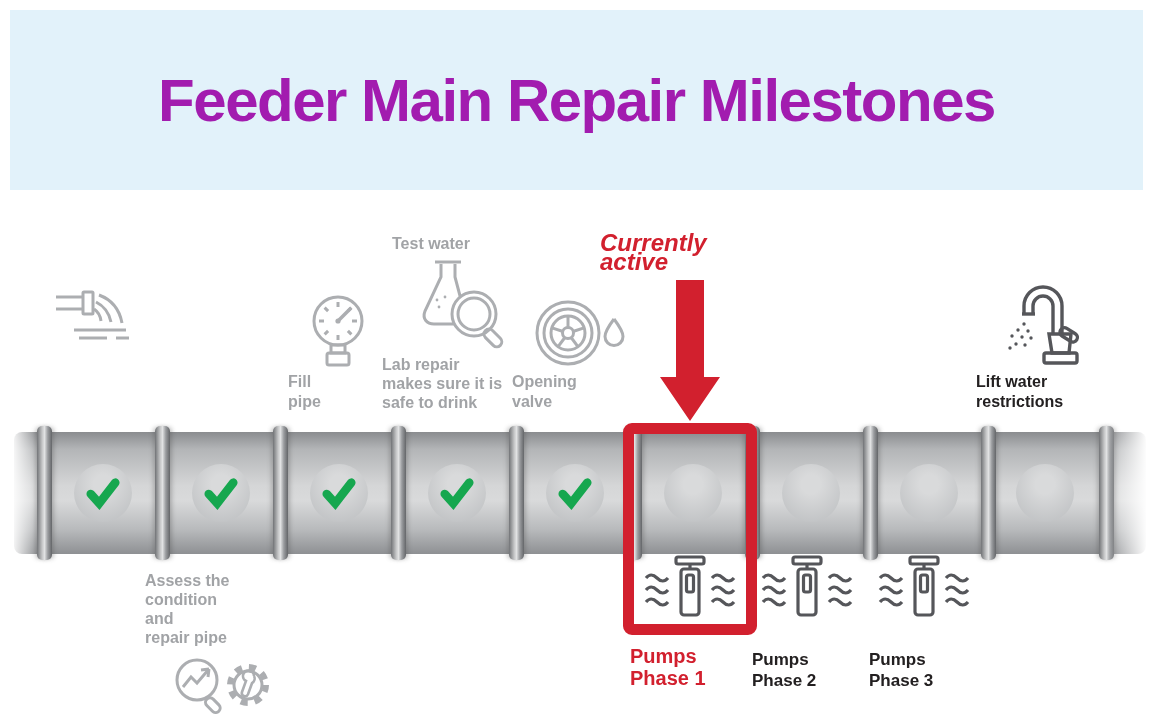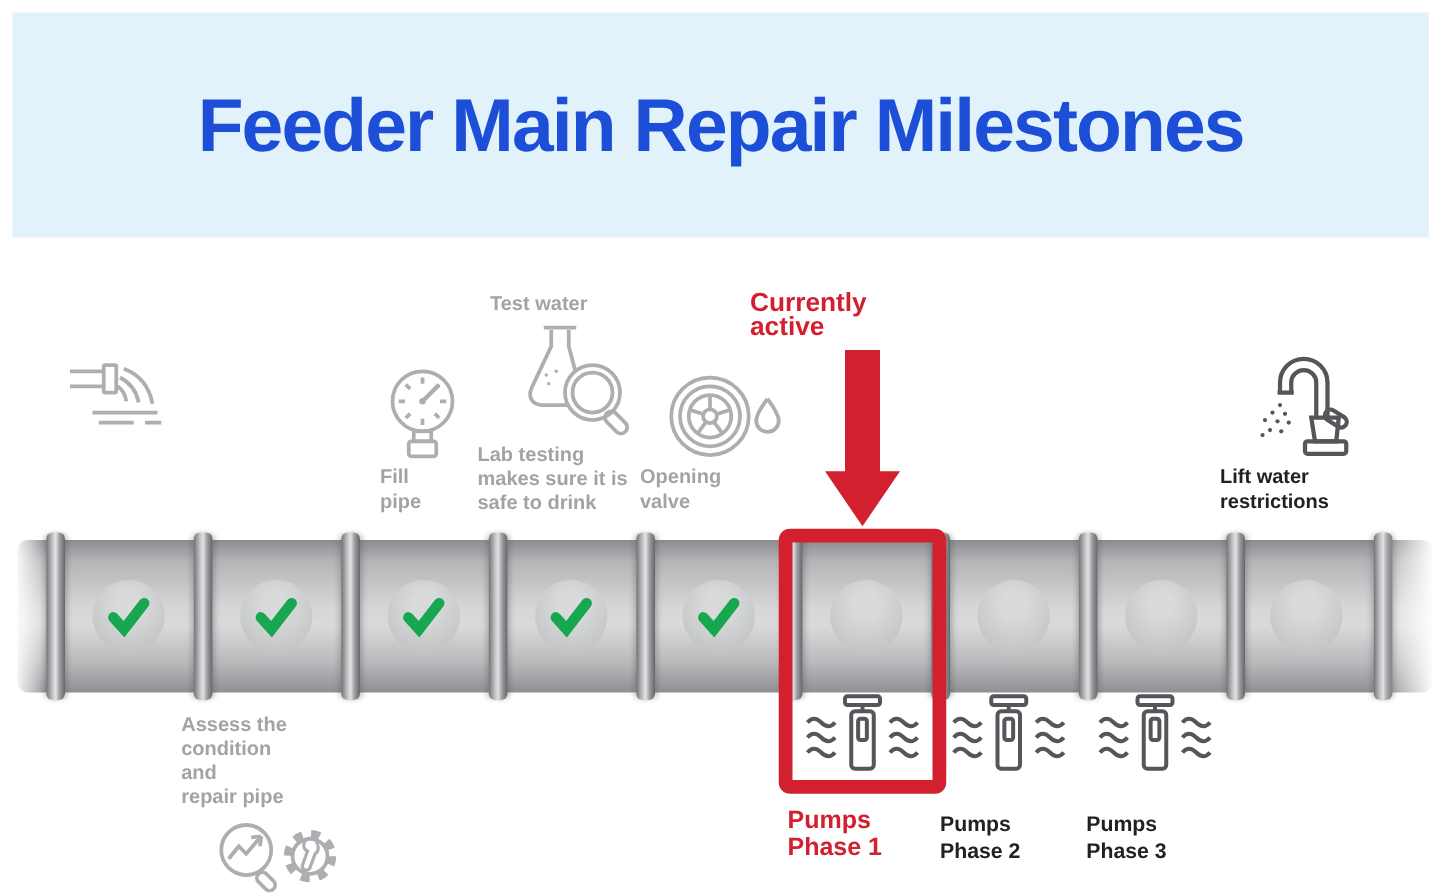--- a/index.html
+++ b/index.html
@@ -2,21 +2,21 @@
 <html><head>
 <meta charset="utf-8">
 <style>
   html,body{margin:0;padding:0;background:#fff;}
   .canvas{position:relative;width:1153px;height:717px;background:#fff;overflow:hidden;
           font-family:"Liberation Sans",sans-serif;}
 
   
   .banner{position:absolute;left:10px;top:10px;width:1133px;height:180px;background:#e2f2fa;
           display:flex;align-items:center;justify-content:center;}
-  .title{font-size:60px;font-weight:bold;color:#1d4ed8;letter-spacing:-1.5px;}
+  .title{font-size:60px;font-weight:bold;color:#a21caf;letter-spacing:-1.5px;}
 
   
   .pipe{position:absolute;left:14px;top:432px;width:1132px;height:122px;border-radius:8px;z-index:1;
         background:linear-gradient(to bottom,#8a8c8f 0%,#b3b5b7 14%,#d5d6d7 44%,#d9dadb 56%,#b8babc 80%,#8e9093 100%);}
   .joint{position:absolute;top:426px;width:15px;height:134px;border-radius:5px;z-index:2;
          background:linear-gradient(to right,#717376,#c6c7c8 35%,#e1e2e3 50%,#9a9c9f 72%,#646669);
          box-shadow:3px 0 4px -1px rgba(80,80,80,.35),-3px 0 4px -1px rgba(80,80,80,.3);}
   .seg-circle{position:absolute;top:464px;width:58px;height:58px;border-radius:50%;z-index:3;
          background:radial-gradient(circle at 50% 35%,#d9dadb 20%,#c0c2c4 85%);
          display:flex;align-items:center;justify-content:center;}
@@ -30,21 +30,21 @@
   .arrow{position:absolute;left:656px;top:280px;z-index:5;}
 
   
   .lbl{position:absolute;white-space:pre-line;text-align:left;font-weight:bold;z-index:5;}
   .gray{color:#a1a3a6;}
   .dark{color:#232021;}
   .red{color:#d2202e;}
   .s16{font-size:16px;line-height:20px;}
   .s16t{font-size:16px;line-height:19px;}
   .s17{font-size:17px;line-height:21px;}
-  .s18{font-size:21px;line-height:19px;}
+  .s18{font-size:24px;line-height:19px;font-style:italic;}
   .s20{font-size:20px;line-height:22px;}
 
   .icon{position:absolute;z-index:5;}
   svg{display:block;}
 </style>
 </head>
 <body>
 
 <div class="canvas">
 
@@ -131,37 +131,37 @@
       <path d="M14.6,14.6 l3.5,3.5"></path>
         <path d="M41.4,14.6 l-3.5,3.5"></path>
         <path d="M14.6,41.4 l3.5,-3.5"></path>
         <path d="M41.4,41.4 l-3.5,-3.5"></path>
       <path d="M28,28 L41,15" stroke-width="3.6"></path>
         <circle cx="28" cy="28" r="2.6" fill="#acaeb1" stroke="none"></circle>
       <rect x="21" y="52" width="14" height="8"></rect>
         <rect x="17" y="60" width="22" height="12" rx="2"></rect>
     </svg>
   </div>
-  <div class="lbl gray s16" style="left:304px;top:372px;width:100px">Fill
+  <div class="lbl gray s16" style="left:288px;top:372px;width:100px">Fill
 pipe</div>
 
   <div class="lbl gray s16" style="left:392px;top:234px;width:122px">Test water</div>
   <div class="icon" style="left:406px;top:258px">
     <svg width="104" height="94" viewBox="0 0 104 94" fill="none" stroke="#acaeb1" stroke-width="3">
       <path d="M29,4 h26"></path>
       <path d="M35,6 v13 L19,53 c-3,8 2,13 9,13 h21 c8,0 12,-5 9,-13 L49,19 V6"></path>
       <circle cx="31" cy="42" r="1.4" fill="#acaeb1" stroke="none"></circle>
         <circle cx="39" cy="39" r="1.4" fill="#acaeb1" stroke="none"></circle>
         <circle cx="33" cy="49" r="1.4" fill="#acaeb1" stroke="none"></circle>
       <circle cx="68" cy="56" r="22" fill="#ffffff"></circle>
       <circle cx="68" cy="56" r="16"></circle>
       <rect x="83" y="69" width="21" height="10" rx="5" transform="rotate(45 83 69)"></rect>
     </svg>
   </div>
-  <div class="lbl gray s16t" style="left:382px;top:355px;width:142px">Lab testing
+  <div class="lbl gray s16t" style="left:382px;top:355px;width:142px">Lab repair
 makes sure it is
 safe to drink</div>
 
   <div class="icon" style="left:534px;top:298px">
     <svg width="94" height="70" viewBox="0 0 94 70" fill="none" stroke="#acaeb1" stroke-width="3">
       <circle cx="34" cy="35" r="31"></circle>
         <circle cx="34" cy="35" r="24"></circle>
         <circle cx="34" cy="35" r="17"></circle>
       <circle cx="34" cy="35" r="5.5"></circle>
       <path d="M34,29 v-11"></path>

